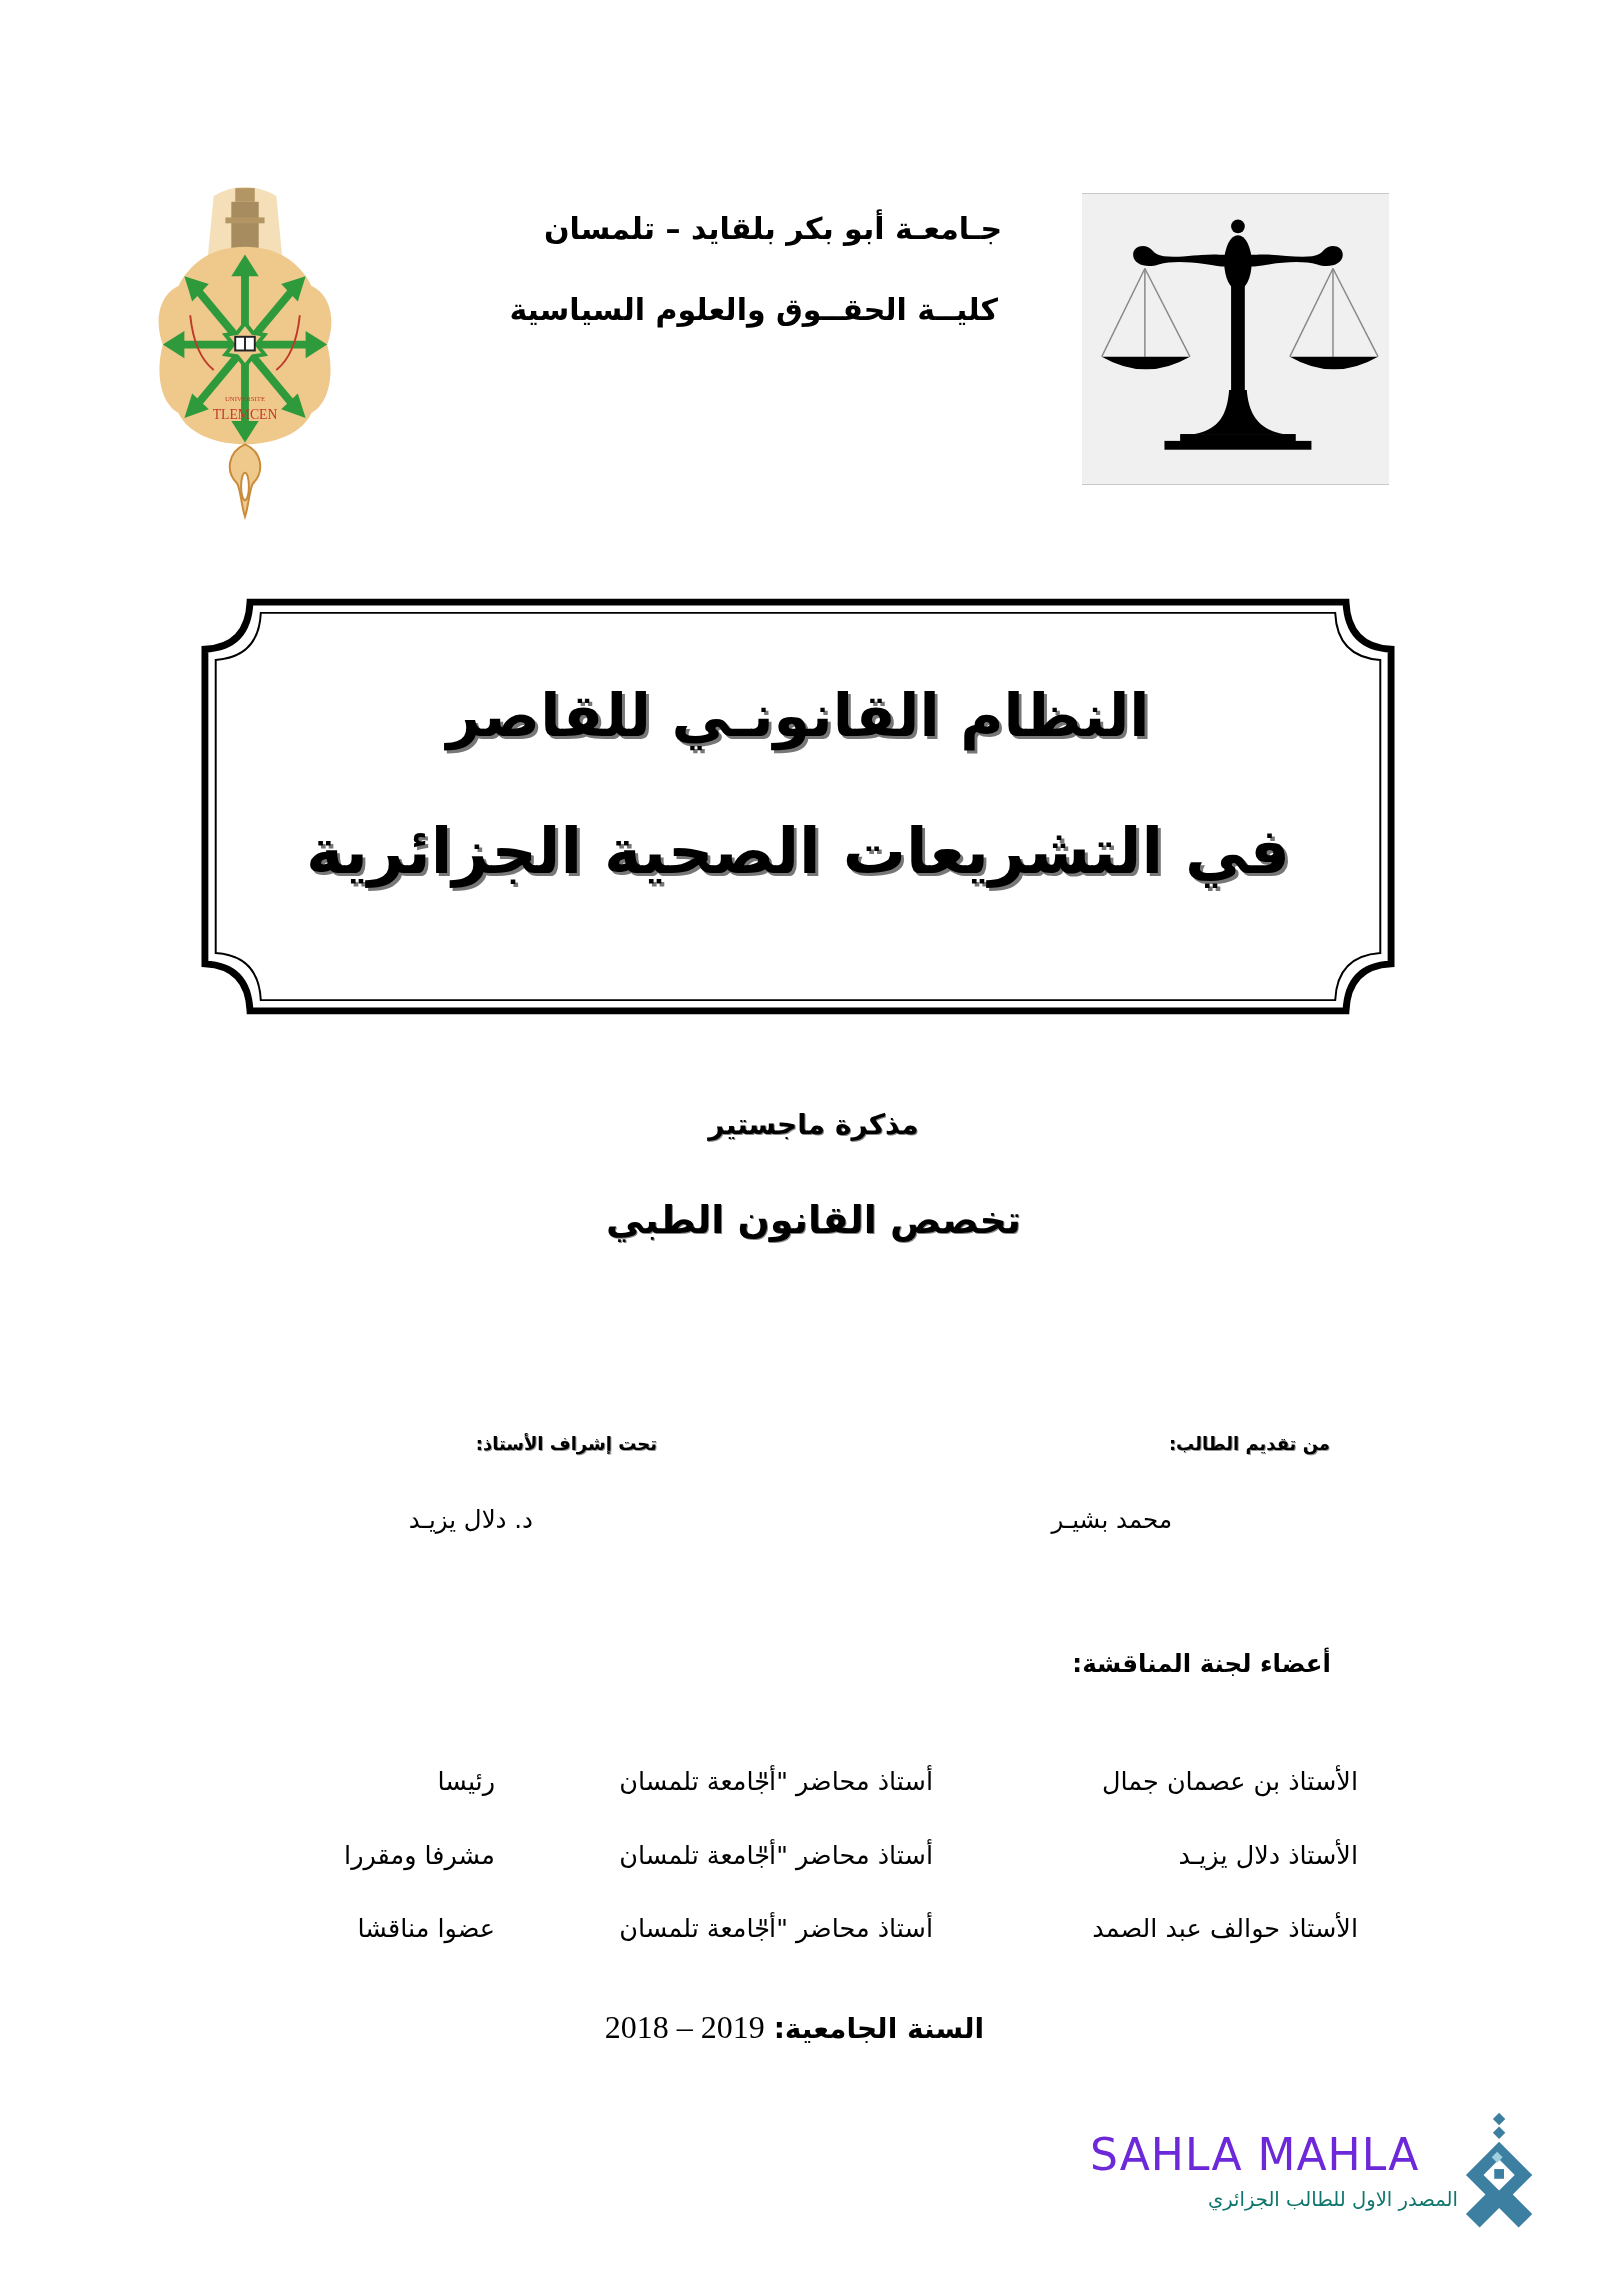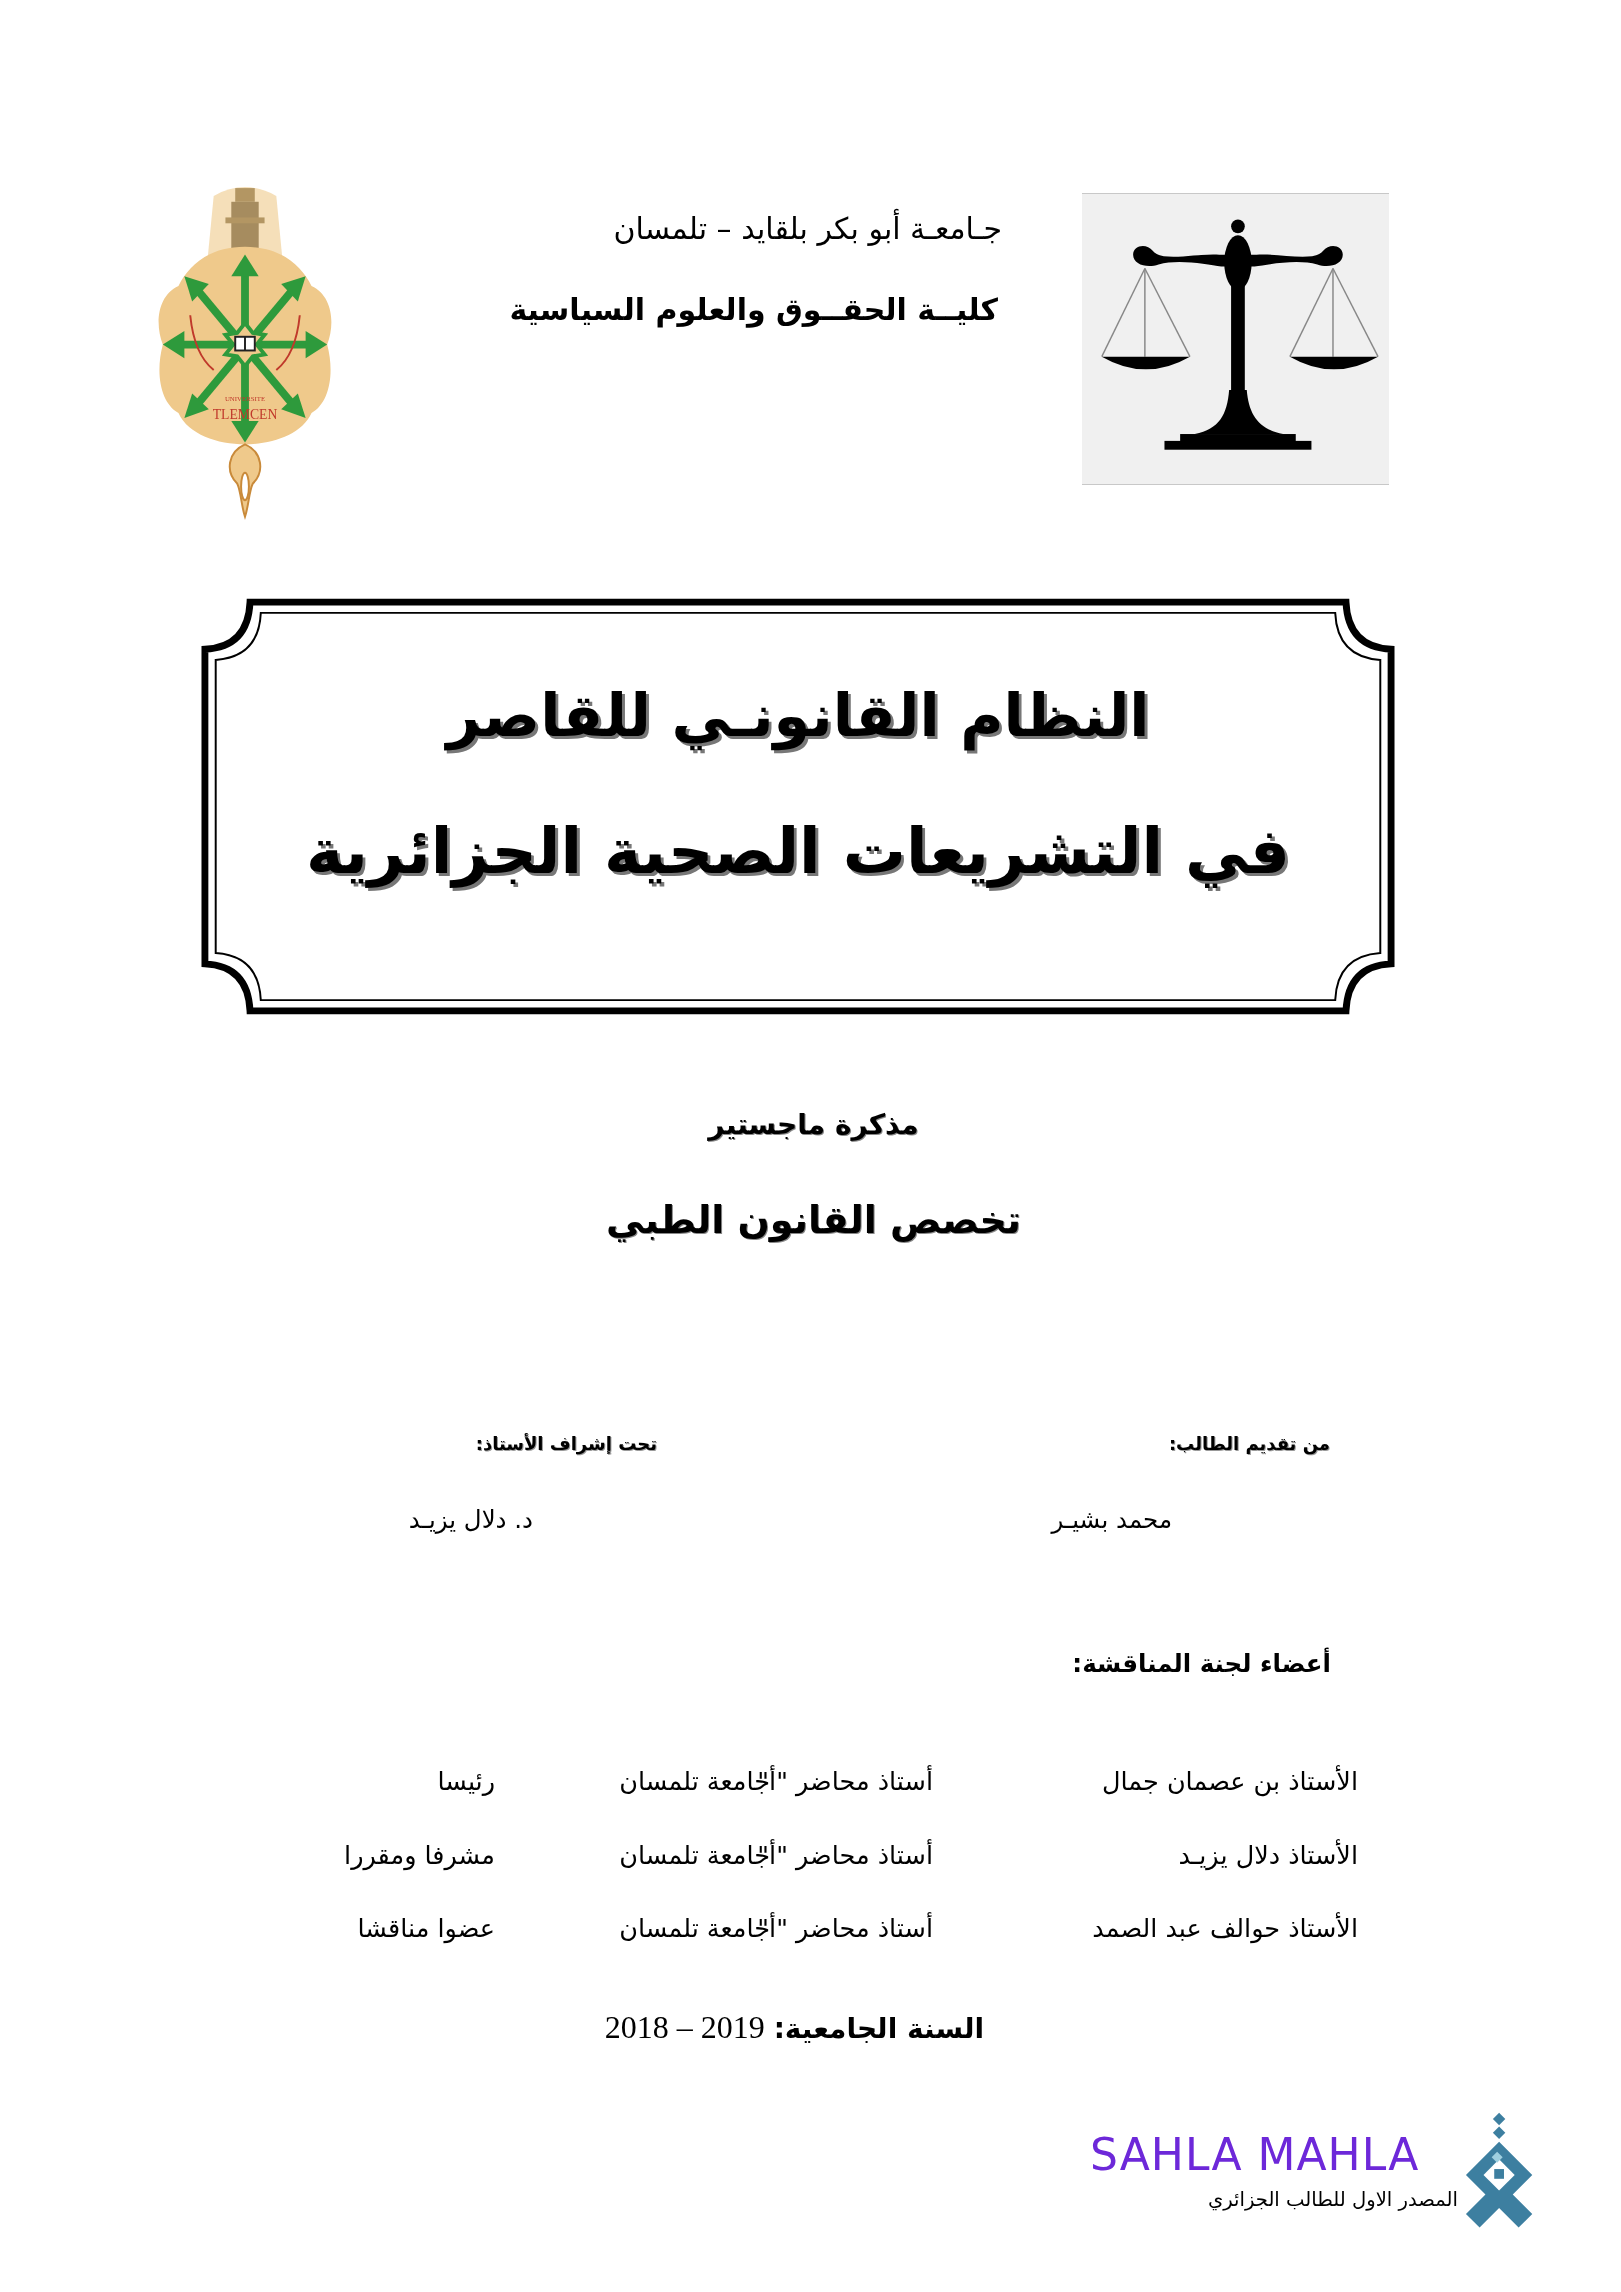--- a/index.html
+++ b/index.html
@@ -2,21 +2,21 @@
 <html><head>
 <meta charset="utf-8">
 <style>
   html, body { margin: 0; padding: 0; background: #ffffff; }
   body { width: 1621px; height: 2293px; position: relative; overflow: hidden;
          font-family: "DejaVu Sans", "Liberation Sans", sans-serif; color: #000; }
   .abs { position: absolute; }
   .rtl { direction: rtl; unicode-bidi: plaintext; }
 
   
-  .uni-name { right: 619px; top: 211px; width: 510px; text-align: right; font-size: 30px; font-weight: normal; }
+  .uni-name { right: 619px; top: 211px; width: 510px; text-align: right; font-size: 30px; font-weight: bold; }
   .fac-name { right: 623px; top: 292px; width: 510px; text-align: right; font-size: 30px; font-weight: bold; }
 
   .logo-left { left: 155px; top: 178px; width: 180px; height: 343px; }
   .logo-right { left: 1082px; top: 193px; width: 307px; height: 290px; background: #f0f0f0;
                 border-top: 1px solid #c8c8c8; border-bottom: 1px solid #c8c8c8; }
 
   
   .frame { left: 201px; top: 598px; width: 1194px; height: 417px; }
   .title-1 { left: 201px; top: 681px; width: 1194px; text-align: center; font-size: 59px; font-weight: bold;
              text-shadow: 2.9px 2.9px 0 #777; letter-spacing: 1px; }
@@ -40,21 +40,21 @@
   .crow span { position: absolute; top: 7px; white-space: nowrap; margin-top: 36px; }
   .c-name { right: 0; }
   .c-rank { right: 425px; }
   .c-univ { right: 588px; }
   .c-role { right: 863px; }
 
   .year { right: 637px; top: 2009px; font-size: 28px; }
   .year .year-label { font-weight: bold; }
   .year .year-val { font-family: "Liberation Serif", "DejaVu Serif", serif; font-size: 32px; }
   .brand-en { left: 1090px; top: 2129px; font-family: "DejaVu Sans", sans-serif; font-size: 44px; color: #6d28d9; letter-spacing: 1px; }
-  .brand-ar { left: 1090px; top: 2188px; width: 368px; text-align: right; font-size: 19.6px; color: #000000; }
+  .brand-ar { left: 1090px; top: 2188px; width: 368px; text-align: right; font-size: 19.6px; color: #0f766e; }
 </style>
 </head>
 <body>
 
 <div class="abs logo-left">
   <svg width="180" height="343" viewBox="0 0 184 350">
 
     <rect x="82" y="10" width="20" height="14" fill="#5a4a2a"></rect>
     <rect x="78" y="24" width="28" height="50" fill="#3a3020"></rect>
     <rect x="72" y="40" width="40" height="6" fill="#5a4a2a"></rect>

